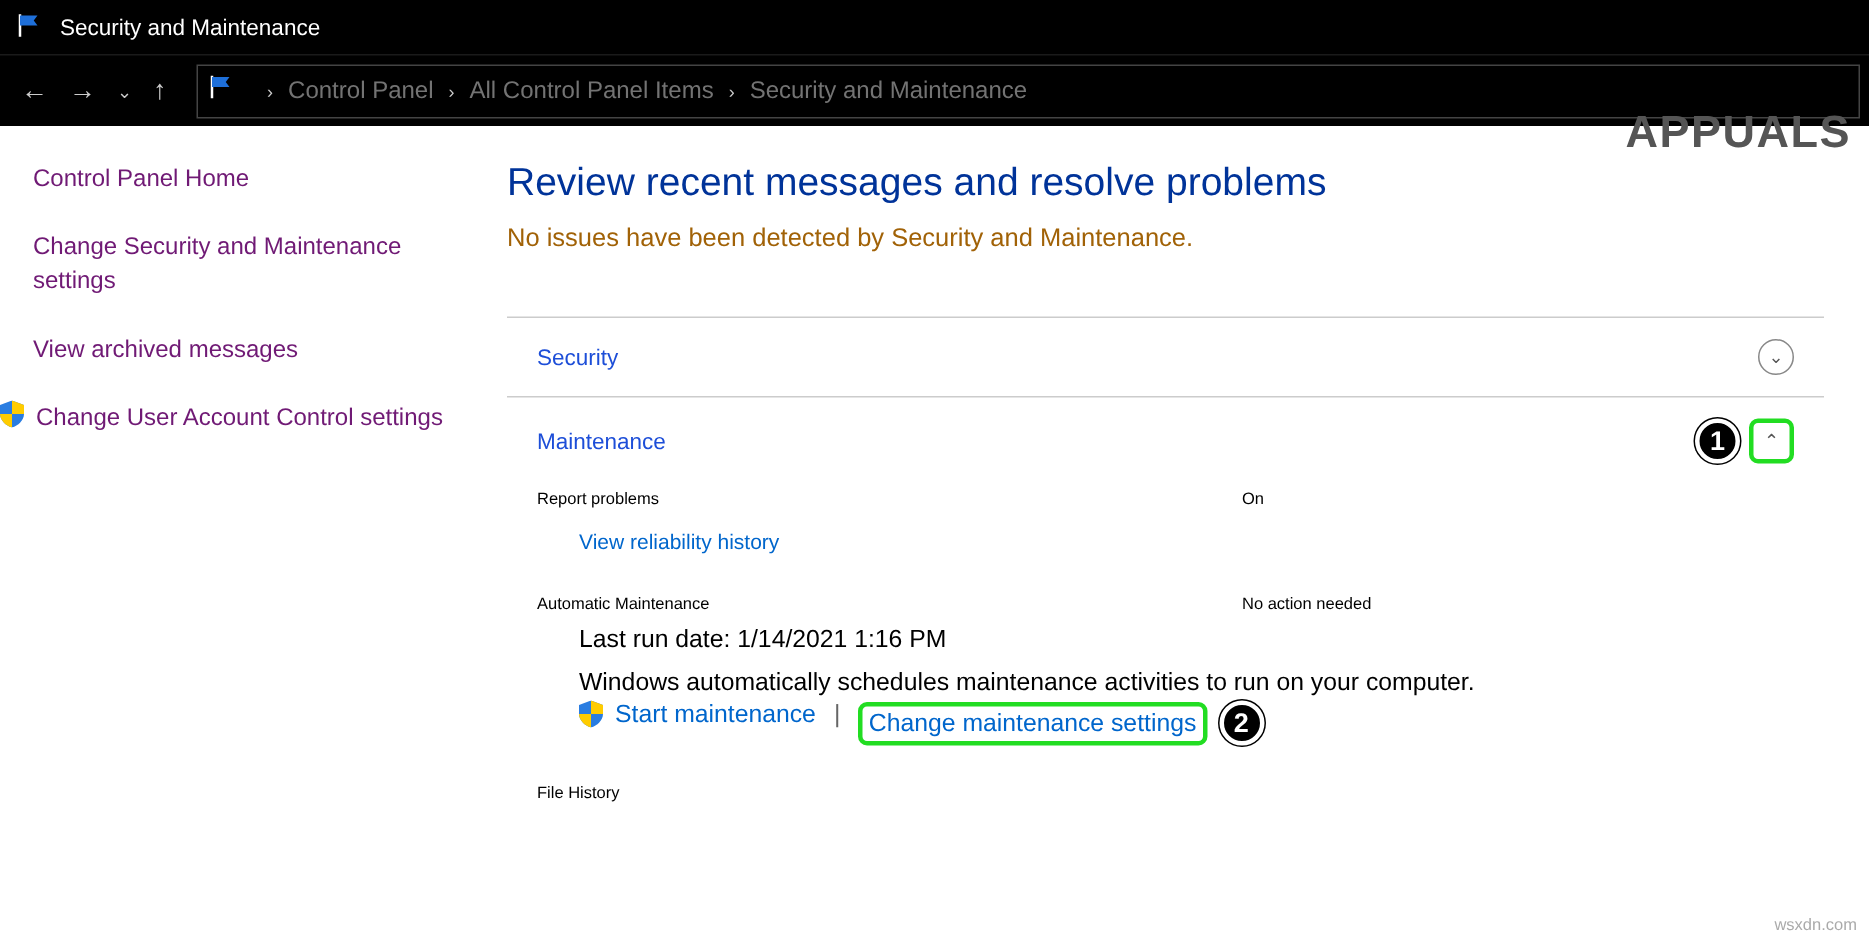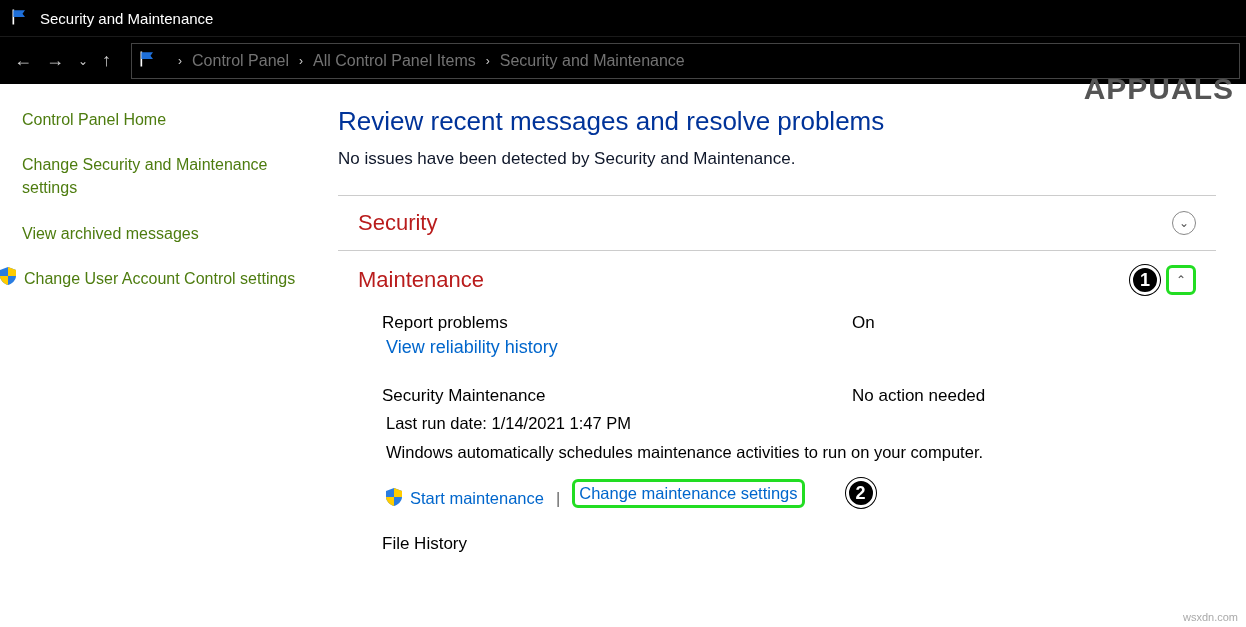--- a/index.html
+++ b/index.html
@@ -16,40 +16,40 @@
   .nav-arrow { font-size: 18px; cursor: pointer; }
   .nav-up { font-size: 18px; cursor: pointer; }
   .addr { flex: 1; height: 36px; border: 1px solid #444; margin: 0 6px; display: flex; align-items: center; padding: 0 6px; font-size: 16px; }
   .addr .flag { margin-right: 10px; }
   .crumb { color: #737373; cursor: pointer; }
   .sep { margin: 0 10px; color: #ccc; font-size: 12px; }
 
   
   .content { display: flex; height: calc(627px - 36px - 48px); position: relative; }
   .sidebar { width: 320px; padding: 24px 22px; font-size: 16px; }
-  .sidebar a { color: #4d7c0f; text-decoration: none; display: block; line-height: 1.45; cursor: pointer; }
+  .sidebar a { color: #701a75; text-decoration: none; display: block; line-height: 1.45; cursor: pointer; }
   .sidebar .item { margin-bottom: 22px; display: flex; align-items: flex-start; gap: 6px; }
   .sidebar .item .icon { flex: 0 0 18px; }
 
   .main { flex: 1; padding: 22px 30px 16px 18px; position: relative; }
   h1 { color: #003399; font-weight: 400; font-size: 26px; margin-bottom: 12px; }
-  .subtext { font-size: 17px; color: #0f172a; margin-bottom: 26px; }
+  .subtext { font-size: 17px; color: #a16207; margin-bottom: 42px; }
 
   .section { border-top: 1px solid #ccc; padding: 14px 20px; }
   .section-head { display: flex; justify-content: space-between; align-items: center; }
-  .section-title { color: #b91c1c; font-size: 22px; font-weight: 400; cursor: pointer; }
+  .section-title { color: #1d4ed8; font-size: 15px; font-weight: 400; cursor: pointer; }
   .chev-btn { width: 24px; height: 24px; border: 1px solid #888; border-radius: 50%; display: flex; align-items: center; justify-content: center; font-size: 12px; color: #555; cursor: pointer; background: #fff; }
 
-  .row { display: flex; margin-top: 18px; font-size: 17px; margin-left: 24px; }
+  .row { display: flex; margin-top: 18px; font-size: 11px; }
   .row .label { flex: 0 0 470px; }
   .row .value { }
-  .linkrow { margin-top: 4px; padding-left: 28px; font-size: 18px; }
+  .linkrow { margin-top: 14px; padding-left: 28px; font-size: 14px; }
   .linkrow a { color: #0066cc; text-decoration: none; cursor: pointer; }
   .desc { margin-top: 6px; padding-left: 28px; font-size: 16.5px; line-height: 1.4; }
-  .actionrow { margin-top: 14px; padding-left: 28px; font-size: 16.5px; display: flex; align-items: flex-end; gap: 8px; }
+  .actionrow { padding-left: 28px; font-size: 16.5px; display: flex; align-items: flex-start; gap: 8px; }
   .actionrow a { color: #0066cc; text-decoration: none; cursor: pointer; }
   .divider { color: #666; margin: 0 4px;}
 
   
   .anno-circle { width: 30px; height: 30px; border-radius: 50%; background: #000; color: #fff; font-weight: 700; font-size: 18px; display: flex; align-items: center; justify-content: center; border: 3px solid #fff; box-shadow: 0 0 0 1px #000; position: absolute; }
 
   .watermark-logo { position: absolute; top: 72px; right: 12px; font-size: 30px; font-weight: 700; color: #555; letter-spacing: 1px; pointer-events:none;}
   .watermark-url { position: absolute; bottom: 4px; right: 8px; font-size: 11px; color: #aaa; pointer-events:none;}
 
   svg.flag-svg { width: 20px; height: 20px; }
@@ -140,37 +140,37 @@
 
       <div class="row">
         <span class="label">Report problems</span>
         <span class="value">On</span>
       </div>
       <div class="linkrow">
         <a>View reliability history</a>
       </div>
 
       <div class="row" style="margin-top:28px;">
-        <span class="label">Security Maintenance</span>
+        <span class="label">Automatic Maintenance</span>
         <span class="value">No action needed</span>
       </div>
-      <div class="desc">Last run date: 1/14/2021 1:47 PM</div>
+      <div class="desc">Last run date: 1/14/2021 1:16 PM</div>
       <div class="desc">Windows automatically schedules maintenance activities to run on your computer.</div>
 
       <div class="actionrow" style="position:relative;">
         <span>
           <svg class="shield-svg" viewBox="0 0 16 18">
               <path d="M8 0 L16 3 V9 C16 13 12 17 8 18 C4 17 0 13 0 9 V3 Z" fill="#2a7de1"></path>
               <path d="M8 0 L16 3 V9 L8 9 Z" fill="#ffcc00"></path>
               <path d="M8 9 L8 18 C4 17 0 13 0 9 Z" fill="#ffcc00"></path>
             </svg>
         </span>
         <a>Start maintenance</a>
         <span class="divider">|</span>
-        <span style="position:relative; display:inline-flex; align-items:center;gap:33px;">
+        <span style="position:relative; display:inline-flex; align-items:center;">
           <a style="border:3px solid #22dd22; border-radius:6px; padding:2px 4px;">Change maintenance settings</a>
           <span class="anno-circle" style="position:static; margin-left:8px;">2</span>
         </span>
       </div>
 
       <div class="row" style="margin-top:26px;flex-direction:column;">
         <span class="label">File History</span>
         <span class="value">Off</span>
       </div>
     </div>

